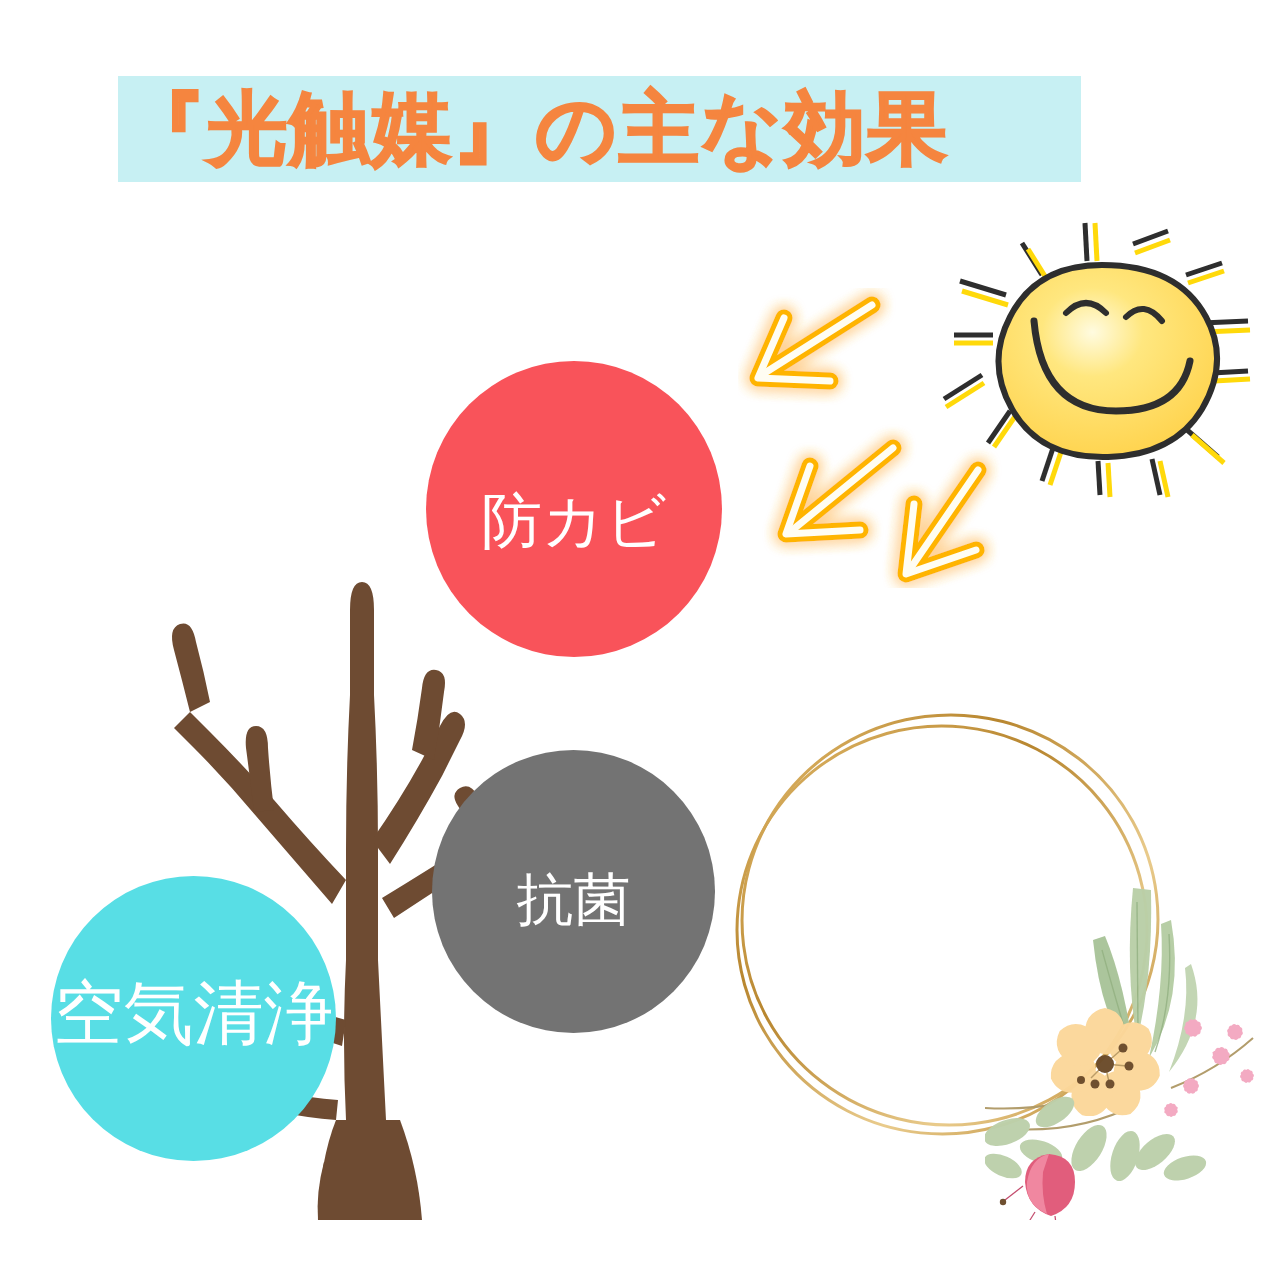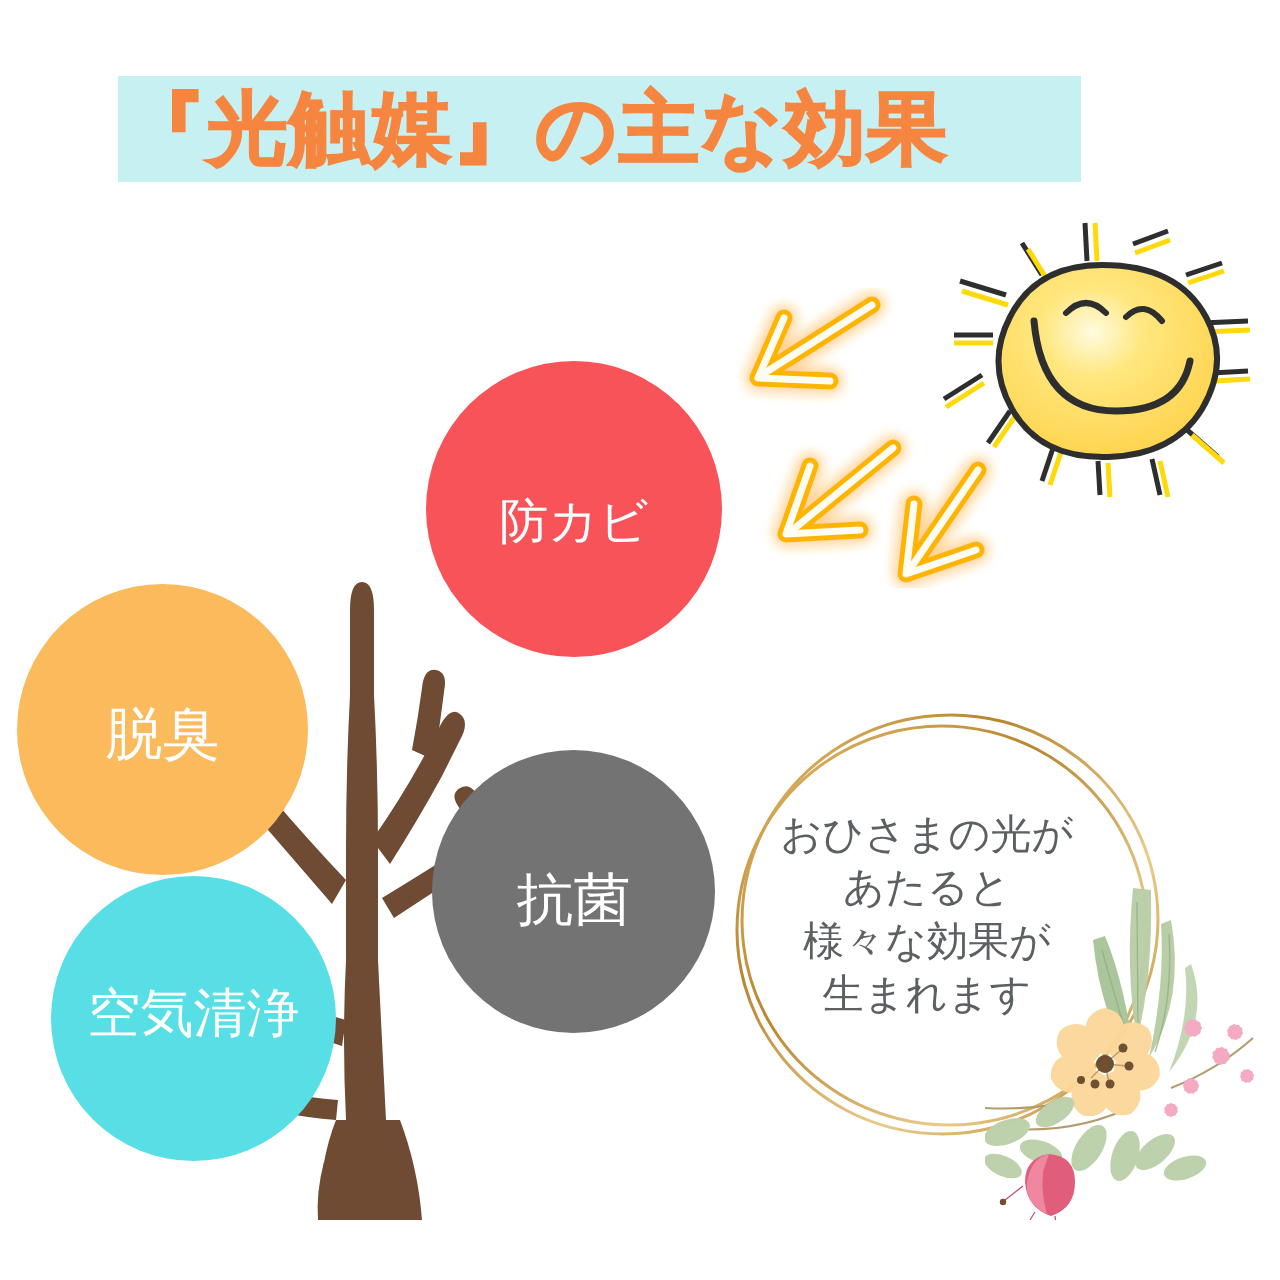--- a/index.html
+++ b/index.html
@@ -71,42 +71,42 @@
     width: 303px; height: 303px;
     background: #74d35c;
   }
   .bubble-green span { font-size: 57px; transform: translateY(18px); }
 
   .bubble-red {
     left: 426px; top: 361px;
     width: 296px; height: 296px;
     background: #f9535a;
   }
-  .bubble-red span { font-size: 49px; transform: translateY(12px); }
+  .bubble-red span { font-size: 61px; transform: translateY(12px); }
 
   .bubble-orange {
     left: 17px; top: 584px;
     width: 291px; height: 291px;
     background: #fbba5c;
   }
   .bubble-orange span { font-size: 57px; transform: translateY(4px); }
 
   .bubble-yellow {
     left: 432px; top: 750px;
     width: 283px; height: 283px;
     background: #737373;
   }
   .bubble-yellow span { font-size: 57px; transform: translateY(8px); }
 
   .bubble-cyan {
     left: 51px; top: 876px;
     width: 285px; height: 285px;
     background: #58dee5;
   }
-  .bubble-cyan span { font-size: 53px; transform: translateY(-6px); }
+  .bubble-cyan span { font-size: 70px; transform: translateY(-6px); }
 
   
   .sun {
     position: absolute;
     left: 930px;
     top: 213px;
     width: 340px;
     height: 312px;
   }
 
@@ -195,23 +195,20 @@
         <path d="M62 452 Q58 428 54 410 Q50 390 62 388 Q74 386 76 406
                  Q80 428 84 448 Z"></path>
 
         <path d="M188 580 Q160 578 132 572 L114 568 L110 588 L130 592
                  Q158 598 186 600 Z"></path>
       </g>
     </svg>
   </div>
 
 
-  <div class="bubble bubble-orange">
-    <span>脱臭</span>
-  </div>
 
   <div class="bubble bubble-cyan">
     <span>空気清浄</span>
   </div>
 
   <div class="bubble bubble-red">
     <span>防カビ</span>
   </div>
 
   <div class="bubble bubble-yellow">
@@ -325,26 +322,20 @@
           <stop offset="35%" stop-color="#b8862f"></stop>
           <stop offset="70%" stop-color="#e9cb8c"></stop>
           <stop offset="100%" stop-color="#b8862f"></stop>
         </linearGradient>
       </defs>
       <ellipse cx="232" cy="222" rx="208" ry="205" fill="none" stroke="url(#gold)" stroke-width="3" transform="rotate(-7 232 222)"></ellipse>
       <ellipse cx="224" cy="232" rx="205" ry="204" fill="none" stroke="url(#gold)" stroke-width="3" transform="rotate(6 224 232)"></ellipse>
     </svg>
   </div>
 
-  <div class="caption">
-    <div>おひさまの光が</div>
-    <div>あたると</div>
-    <div>様々な効果が</div>
-    <div>生まれます</div>
-  </div>
 
   <div class="floral">
     <svg viewBox="0 0 290 340" width="290" height="340" xmlns="http://www.w3.org/2000/svg">
       <g opacity="0.97">
 
         <path d="M148 8 Q140 90 152 160 Q168 96 166 10 Z" fill="#b9cfa8"></path>
         <path d="M108 60 Q116 140 150 182 Q140 104 120 56 Z" fill="#a9c499"></path>
         <path d="M186 40 Q200 118 164 178 Q180 104 176 44 Z" fill="#b5cda4"></path>
         <path d="M206 84 Q226 140 184 192 Q206 136 200 88 Z" fill="#c2d5b2"></path>
 

